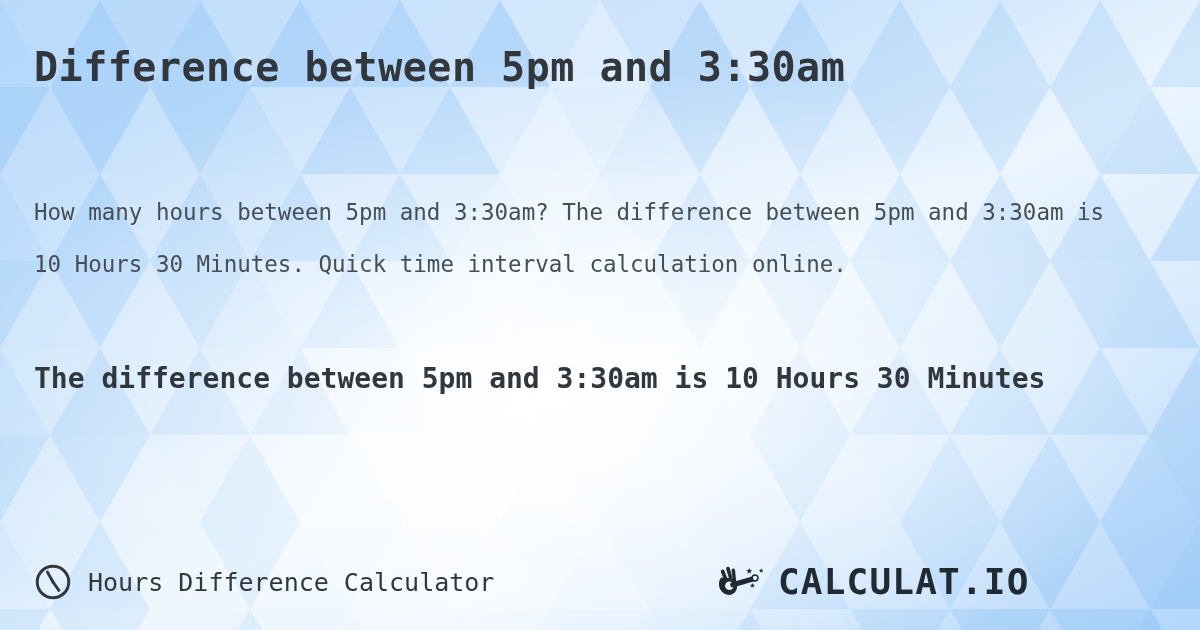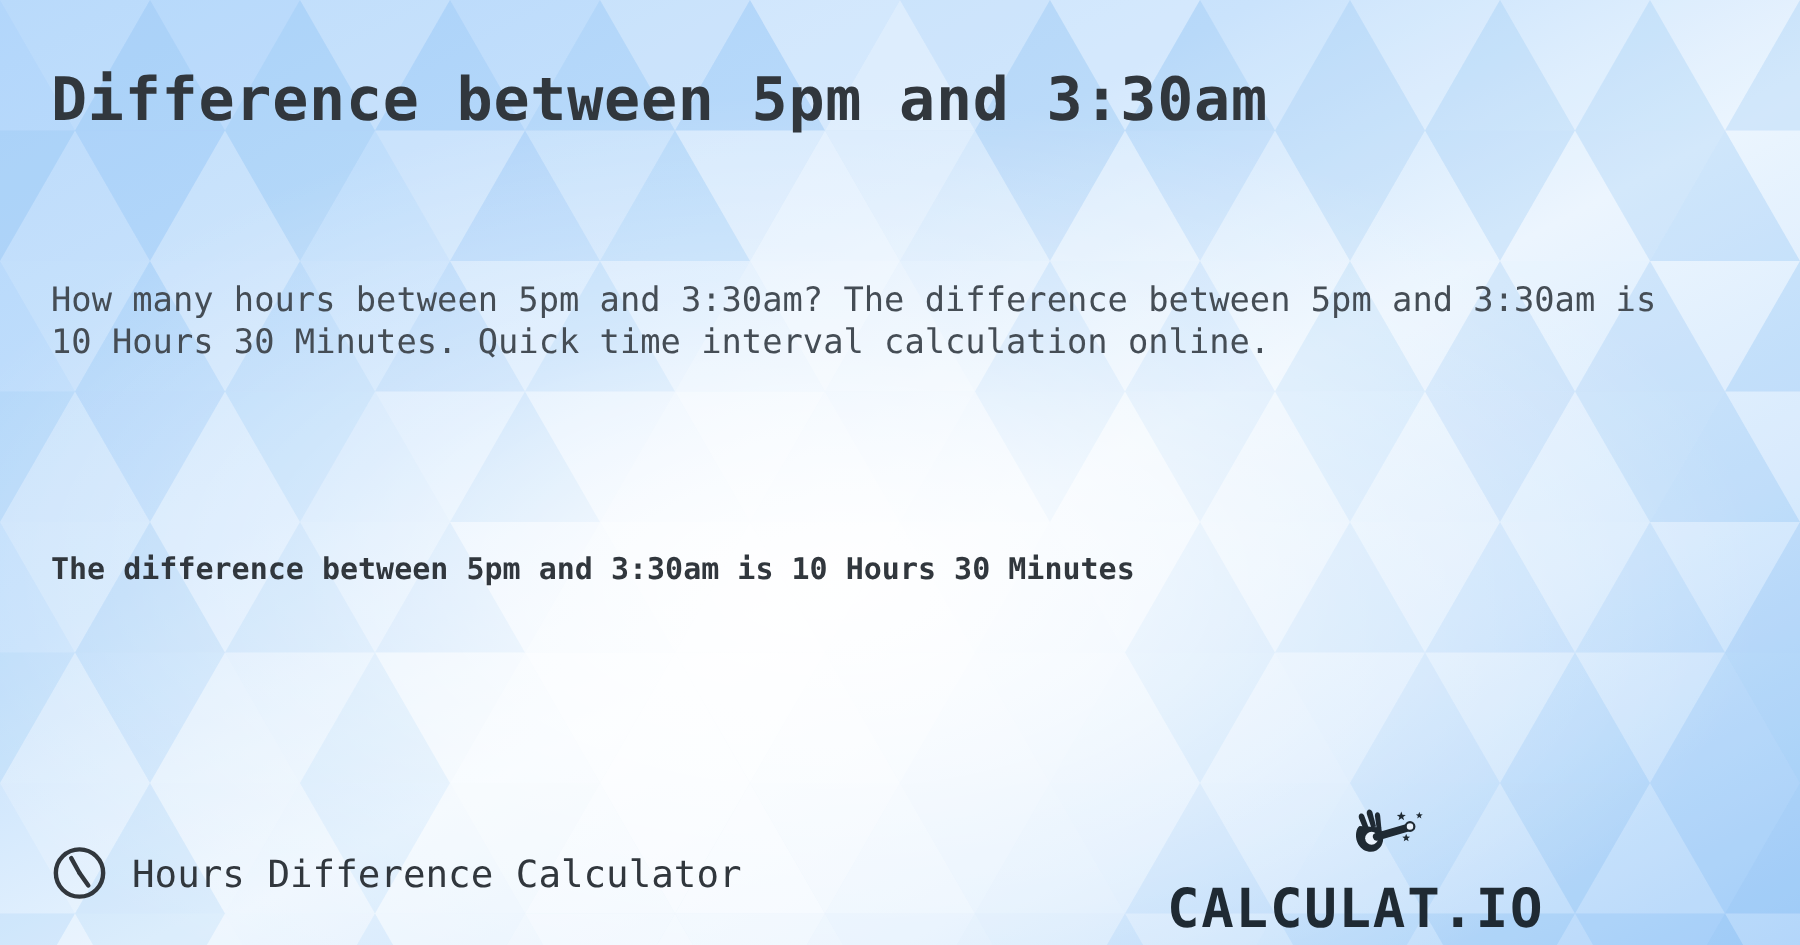--- a/index.html
+++ b/index.html
@@ -60,33 +60,33 @@
   }
 
   .description {
     position: absolute;
     left: 34px;
     top: 186px;
     width: 1110px;
     margin: 0;
     font-family: "DejaVu Sans Mono", "Liberation Mono", monospace;
     font-size: 22.5px;
-    line-height: 28px;
+    line-height: 52px;
     font-weight: normal;
     color: #454d55;
   }
 
   .answer {
     position: absolute;
     left: 34px;
     top: 355px;
     width: 1090px;
     margin: 0;
     font-family: "DejaVu Sans Mono", "Liberation Mono", monospace;
-    font-size: 20px;
+    font-size: 28px;
     line-height: 48px;
     font-weight: bold;
     color: #31373d;
   }
 
   
   .footer {
     position: absolute;
     left: 34px;
     right: 34px;
@@ -114,23 +114,22 @@
     font-family: "DejaVu Sans Mono", "Liberation Mono", monospace;
     font-size: 25px;
     font-weight: normal;
     color: #31373d;
     letter-spacing: 0px;
     white-space: nowrap;
   }
 
   .logo {
     display: flex;
-    align-items: center;
+    align-items: flex-end;
     gap: 7px;
-    flex-direction: column;
   }
   .logo-mark {
     display: block;
     width: 56px;
     height: 40px;
     flex: 0 0 auto;
   }
   .logo-text {
     display: block;
     height: 44px;

